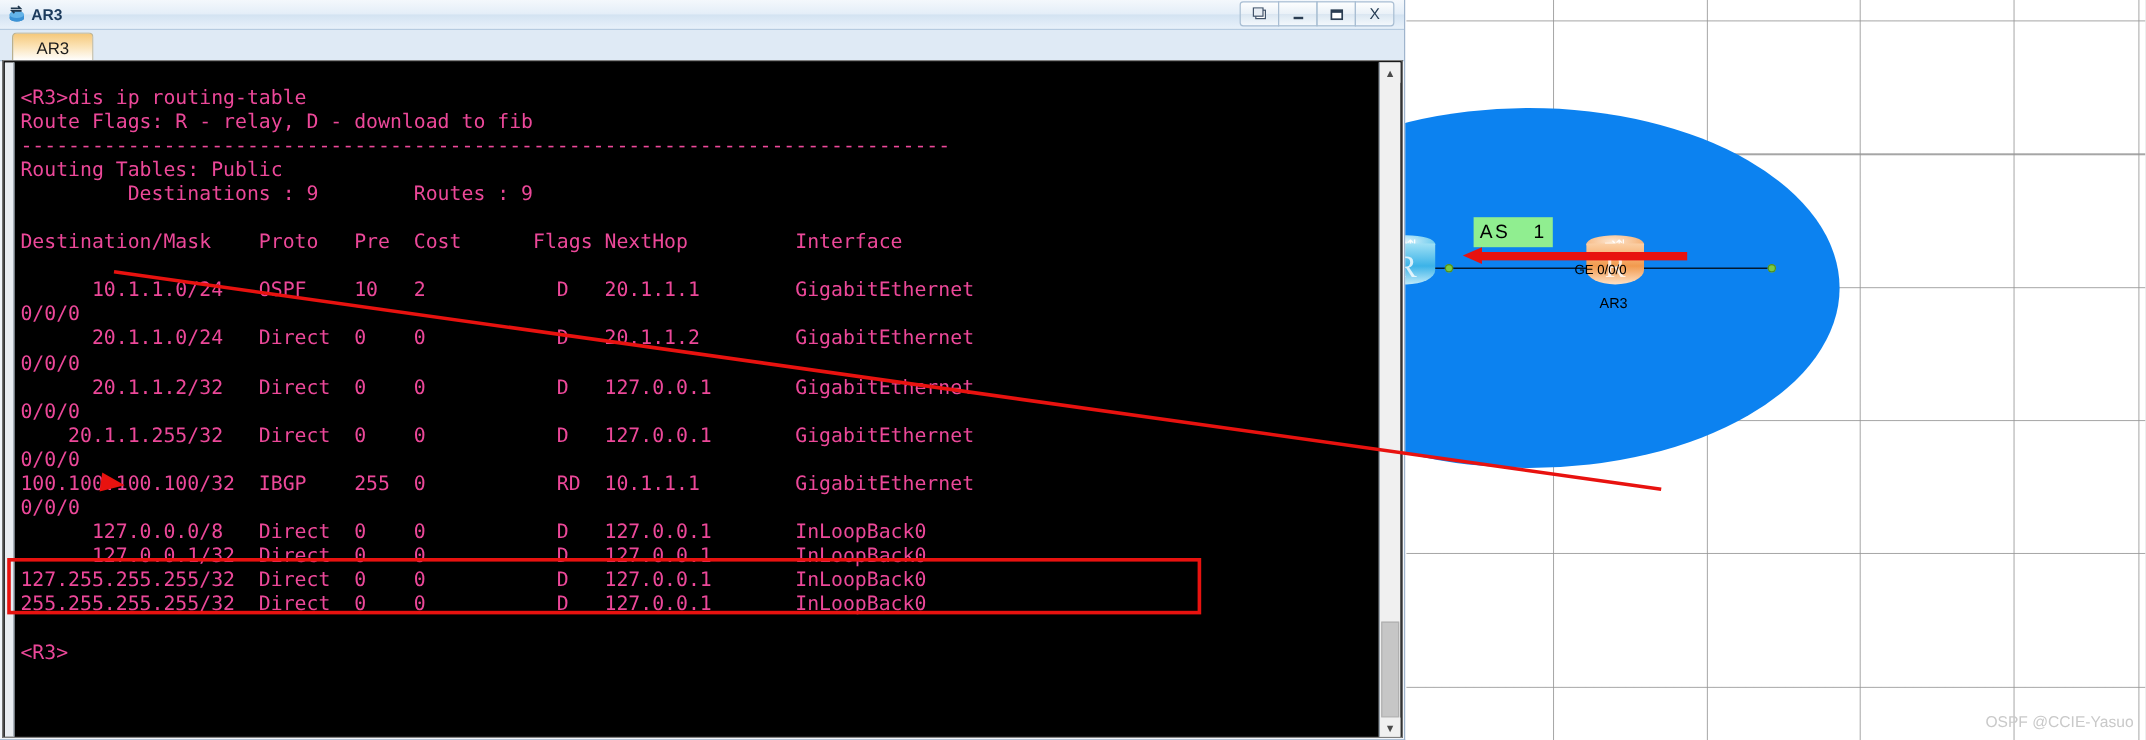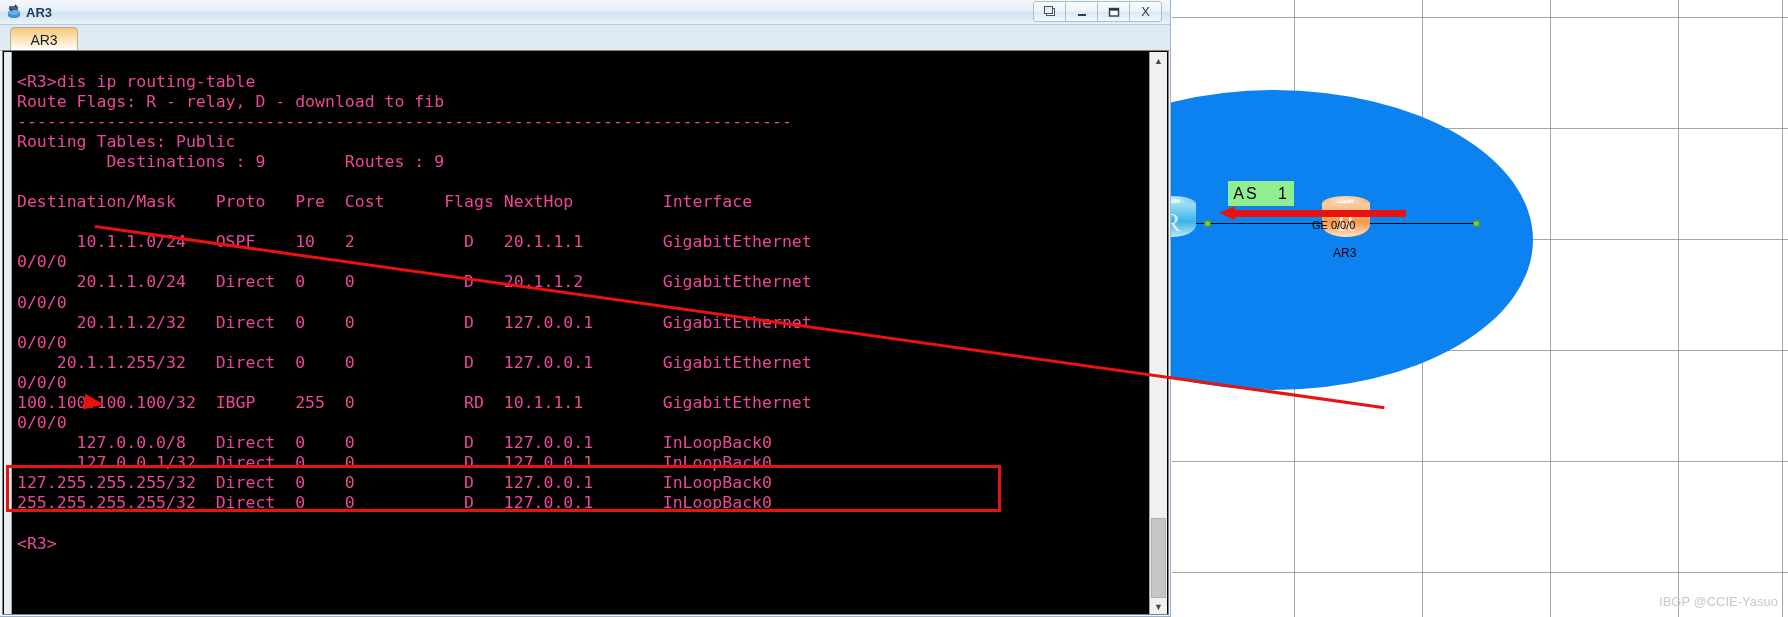--- a/index.html
+++ b/index.html
@@ -346,21 +346,21 @@
       <div class="rletter">R</div>
     </div>
     <div class="iface-label" style="left:1312px; top:219px;">GE 0/0/0</div>
     <div class="node-label" style="left:1333px; top:246px;">AR3</div>
 
     <div class="topo-arrow">
       <div class="head"></div>
       <div class="shaft"></div>
     </div>
 
-    <div class="watermark">IBGP @CCIE-Yasuo</div>
+    <div class="watermark">OSPF @CCIE-Yasuo</div>
   </div>
 
   <div class="win">
 
     <div class="win-title">
       <span class="win-icon">
         <svg width="16" height="16" viewBox="0 0 16 16" aria-hidden="true">
           <ellipse cx="8" cy="11" rx="6" ry="3" fill="#2a7fc1"></ellipse>
           <path d="M2 8 h12 v3 a6 3 0 0 1 -12 0 z" fill="#3a92d6"></path>
           <ellipse cx="8" cy="8" rx="6" ry="3" fill="#63b3e8"></ellipse>

